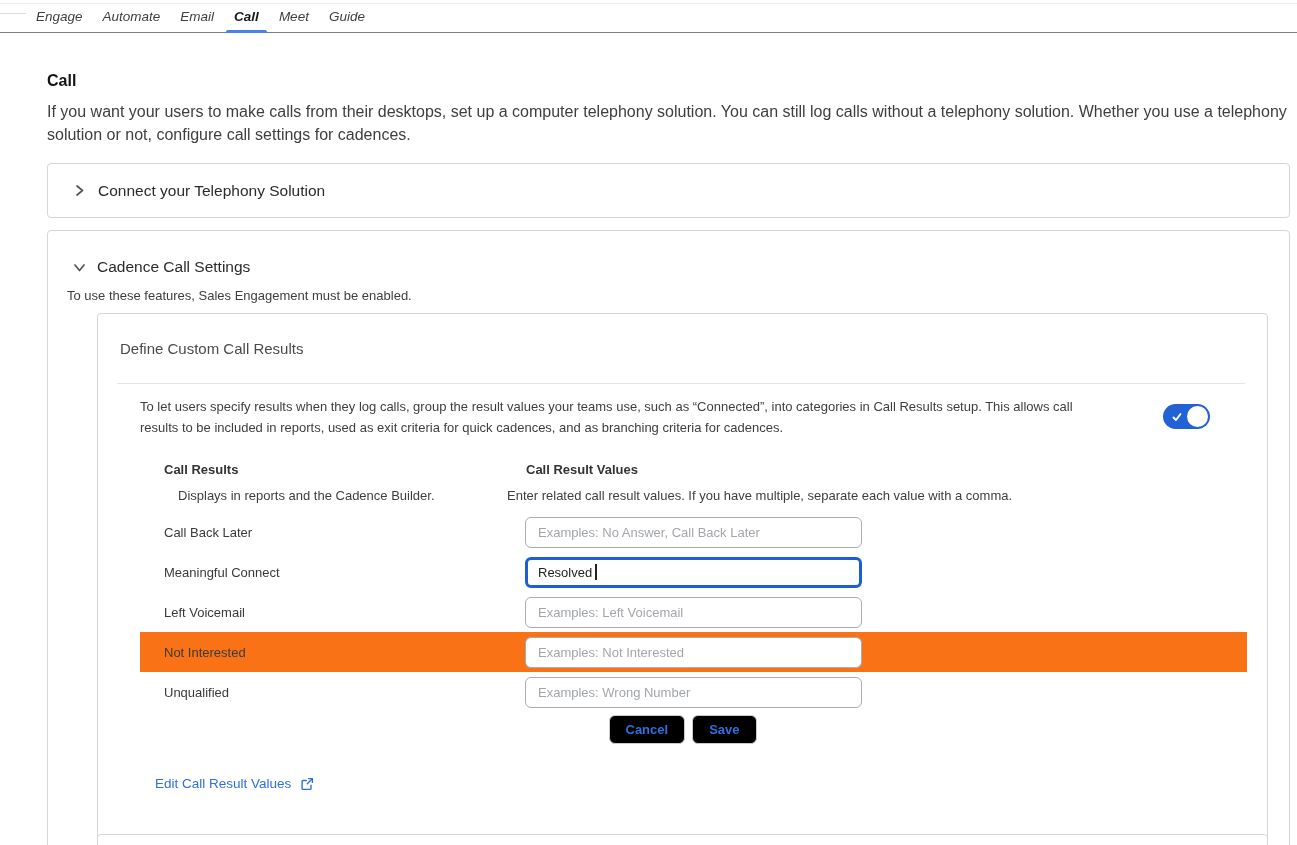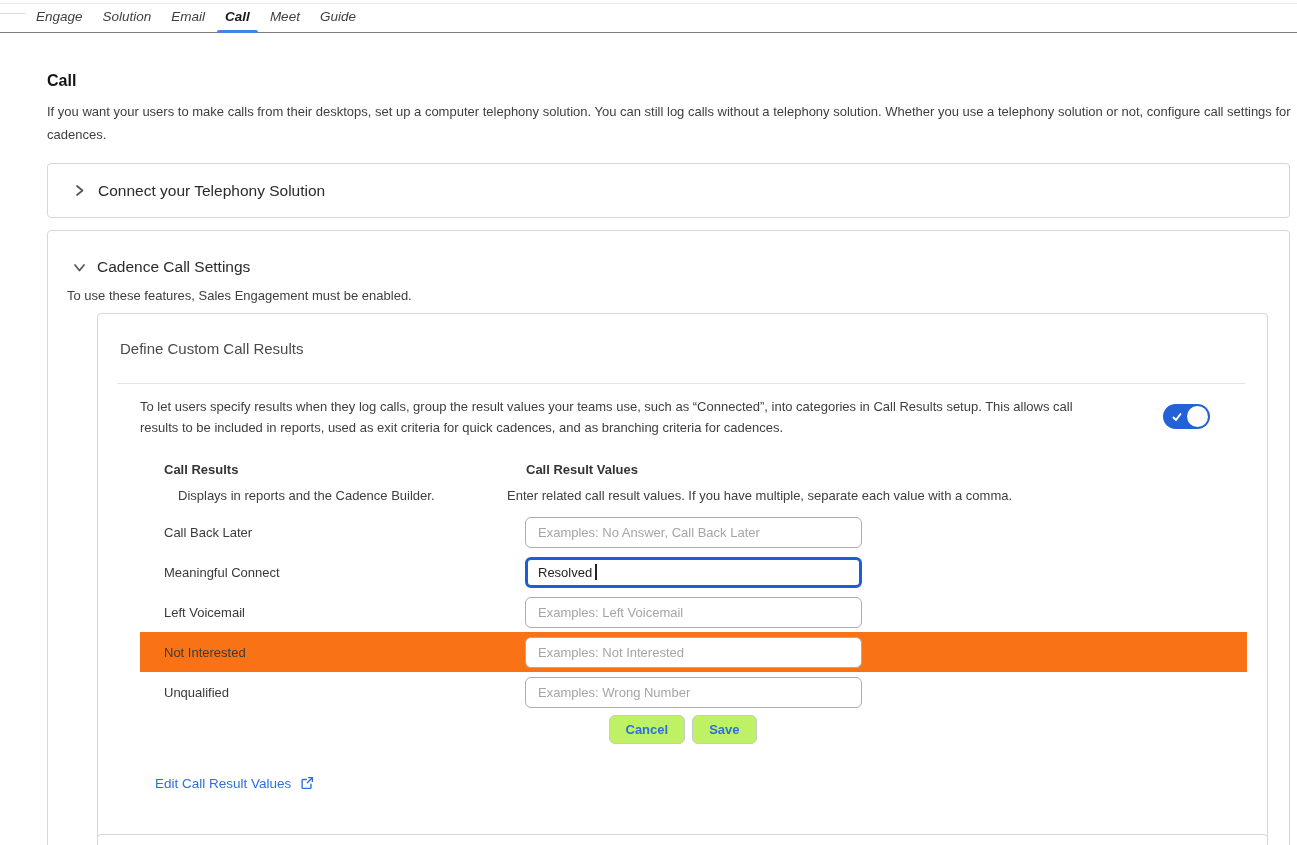--- a/index.html
+++ b/index.html
@@ -14,21 +14,21 @@
   .tabbar { position:absolute; left:0; top:0; width:100%; height:33px;
     border-bottom:1px solid #7d7d7d; display:flex; align-items:stretch; padding-left:26px;font-style:italic; }
   .tab { position:relative; display:flex; align-items:center; padding:0 10px;
     font-size:13.5px; color:#3f3f3f; cursor:pointer; }
   .tab.active { font-weight:bold; color:#17181a; }
   .tab.active::after { content:""; position:absolute; left:2px; right:2px; bottom:-1px;
     height:3px; background:#4583e8; border-radius:2px 2px 0 0; }
 
   
   .page-title { position:absolute; left:47px; top:72px; font-size:16px; font-weight:bold; color:#141414; }
-  .page-desc { position:absolute; left:47px; top:100px; width:1245px; font-size:13px;
+  .page-desc { position:absolute; left:47px; top:100px; width:1245px; font-size:16px;
     line-height:23px; color:#3e3e3e; }
 
   
   .box { position:absolute; left:47px; width:1243px; border:1px solid #d6d6d6;
     border-radius:4px; background:#fff; }
   .box-telephony { top:163px; height:55px; display:flex; align-items:center;
     padding-left:25px; gap:12px; cursor:pointer; }
   .box-cadence { top:230px; height:660px; }
   .section-label { font-size:15.5px; color:#2b2b2b; }
   .chev { flex:0 0 auto; display:block; }
@@ -67,40 +67,40 @@
   .row input { width:337px; height:31px; border:1px solid #a9adb2; border-radius:6px;
     padding:0 12px; font-size:13px; color:#222; background:#fff; outline:none;
     font-family:"Liberation Sans","DejaVu Sans",sans-serif; }
   .row input::placeholder { color:#a2a6ab; }
   .row input.focused { border:3px solid #1d5ed8; padding:0 10px; }
   .caret { position:absolute; left:455px; top:12px; width:1.5px; height:16px; background:#222; }
 
   
   .actions { position:absolute; top:401px; left:50%; transform:translateX(-50%);
     display:flex; gap:7px; }
-  .btn { height:29px; padding:0 16px; background:#bef264; border:1px solid #c8cacd;
+  .btn { height:29px; padding:0 16px; background:#000000; border:1px solid #c8cacd;
     border-radius:6px; font-size:13px; font-weight:600; color:#2e6fe0; cursor:pointer;
     font-family:"Liberation Sans","DejaVu Sans",sans-serif; }
 
-  .edit-link { position:absolute; left:57px; top:462px; display:flex; 
+  .edit-link { position:absolute; left:57px; top:462px; display:flex; align-items:center;
     gap:9px; font-size:13.5px; font-weight:500; color:#2e6fe0; cursor:pointer; }
 
   
   .next-card { position:absolute; left:49px; top:603px; width:1171px; height:40px;
     border:1px solid #d6d6d6; border-radius:4px; background:#fff; }
 </style>
 </head>
 <body>
 
 <div class="topline"></div>
 <div class="topstub"></div>
 
 <nav class="tabbar">
   <div class="tab">Engage</div>
-  <div class="tab">Solution</div>
+  <div class="tab">Automate</div>
   <div class="tab">Email</div>
   <div class="tab active">Call</div>
   <div class="tab">Meet</div>
   <div class="tab">Guide</div>
 </nav>
 
 <h1 class="page-title">Call</h1>
 <p class="page-desc">If you want your users to make calls from their desktops, set up a computer telephony solution. You can still log calls without a telephony solution. Whether you use a telephony solution or not, configure call settings for cadences.</p>
 
 <div class="box box-telephony">

